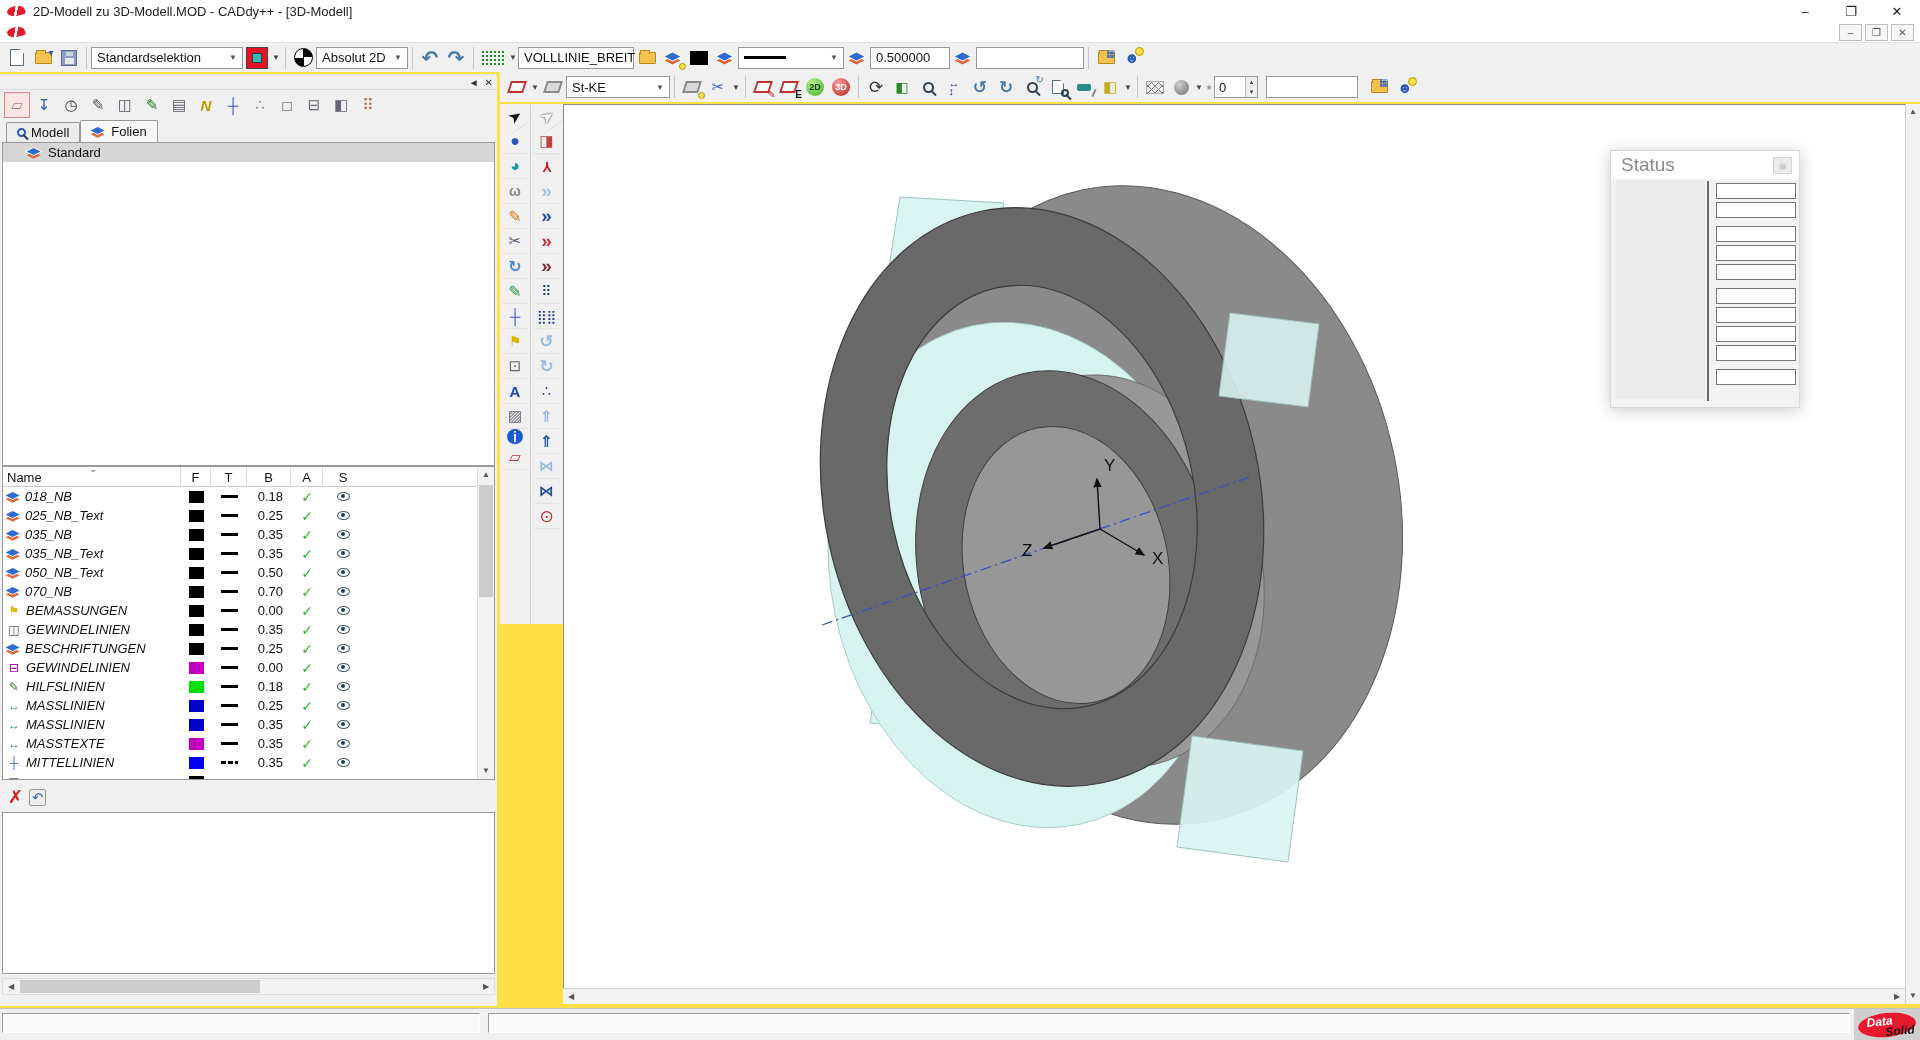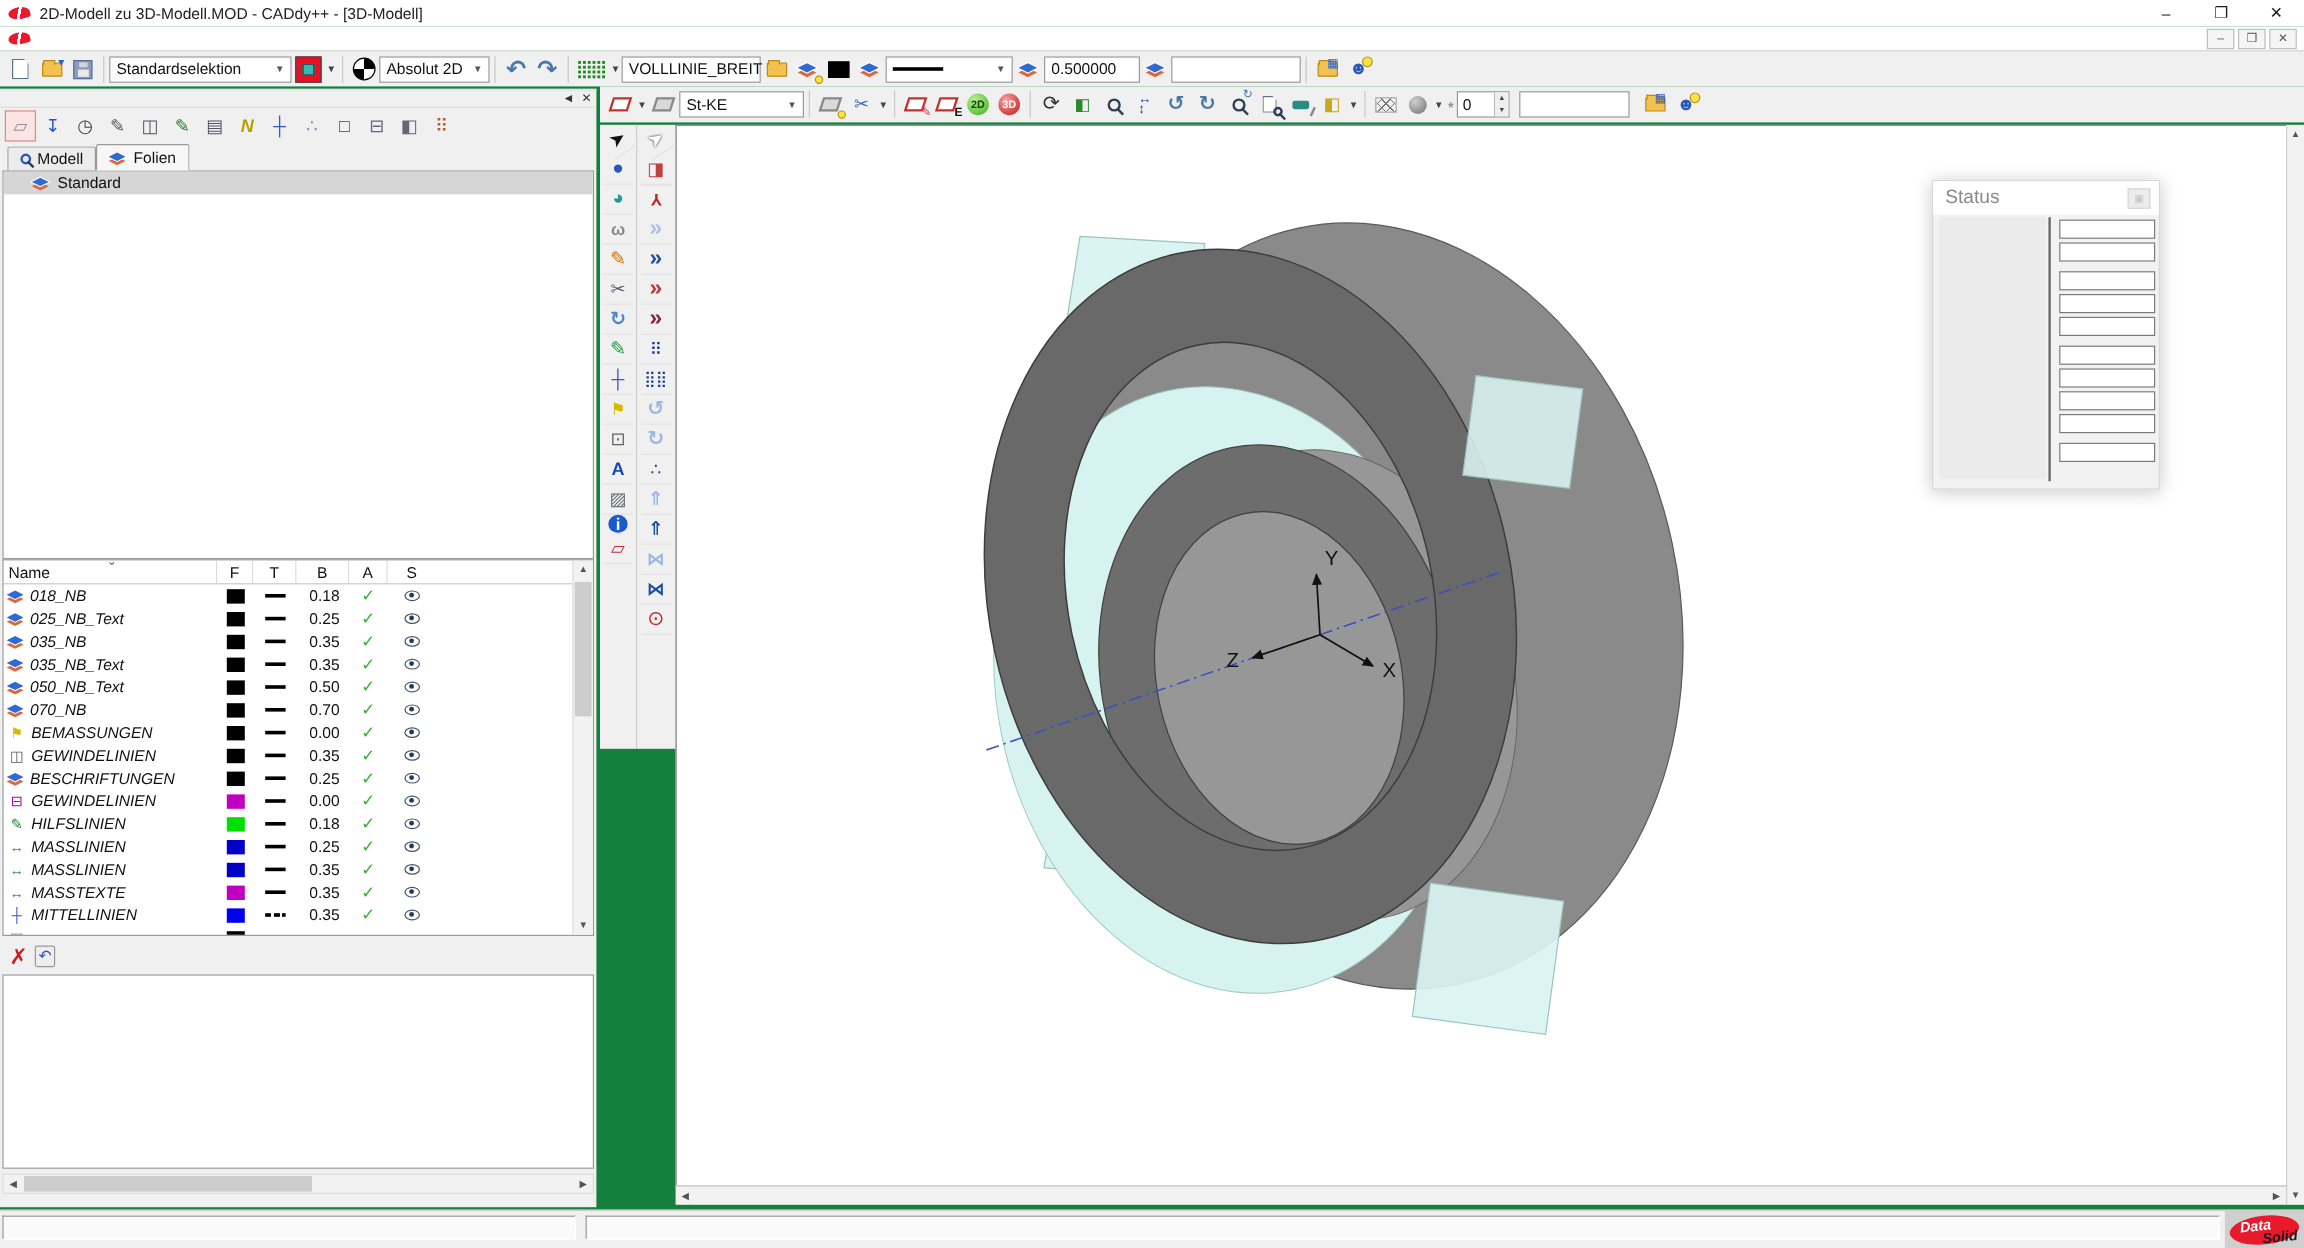--- a/index.html
+++ b/index.html
@@ -1,18 +1,18 @@
 <!DOCTYPE html>
 <html><head>
 <meta charset="utf-8">
 <style>
   * { box-sizing: border-box; margin:0; padding:0; }
   html,body { width:1920px; height:1040px; overflow:hidden; background:#f0f0f0;
     font-family:"Liberation Sans","DejaVu Sans",sans-serif; font-size:13px; color:#111; }
-  #app { position:relative; width:1920px; height:1040px; background:#15803d; }
+  #app { position:relative; width:1920px; height:1040px; background:#fde047; }
 
   
   #titlebar { position:absolute; left:0; top:0; width:1920px; height:22px; background:#fff;
     display:flex; align-items:center; }
   .caddy-logo { width:18px; height:10px; margin:0 8px 0 7px;
     background:linear-gradient(115deg,#e8192c 44%,#fff 44% 56%,#e8192c 56%);
     border-radius:70% 95% 30% 95%; transform:rotate(-14deg); }
   #title-text { font-size:13px; color:#222; }
   .wbtns { margin-left:auto; display:flex; }
   .wbtn { width:46px; height:22px; display:flex; align-items:center; justify-content:center;
@@ -165,21 +165,21 @@
     text-align:center; line-height:16px; }
   #vp-vscroll { position:absolute; left:1905px; top:104px; width:15px; height:900px; background:#f2f2f2;
     border-left:1px solid #cfcfcf; }
   #vp-vscroll .a { position:absolute; left:0; width:14px; height:16px; font-size:8px; color:#555;
     text-align:center; line-height:16px; }
 
   
   #statuswin { position:absolute; left:1610px; top:150px; width:190px; height:258px;
     background:#f2f2f2; border:1px solid #d8d8d8; box-shadow:0 2px 14px rgba(0,0,0,.22); }
   #statuswin .swtitle { height:28px; background:#fff; display:flex; align-items:center;
-    padding-left:10px; color:#8a8a8a; font-size:16px; }
+    padding-left:10px; color:#8a8a8a; font-size:19px; }
   #statuswin .swbtn { position:absolute; right:7px; top:6px; width:19px; height:17px;
     background:#ececec; border:1px solid #d5d5d5; color:#c9c9c9; font-size:9px;
     display:flex; align-items:center; justify-content:center; }
   #statuswin .swleft { position:absolute; left:5px; top:30px; width:89px; bottom:8px; background:#ebebeb; }
   #statuswin .swdiv { position:absolute; left:96px; top:30px; bottom:6px; width:2px; background:#6a6a6a; }
   #sw-fields { position:absolute; left:105px; top:32px; width:80px; display:flex; flex-direction:column; }
   .swfield { height:16px; background:#fff; border:1px solid #7a7a7a; margin-bottom:3px; }
   .swfield.gap { margin-top:5px; }
 
   

